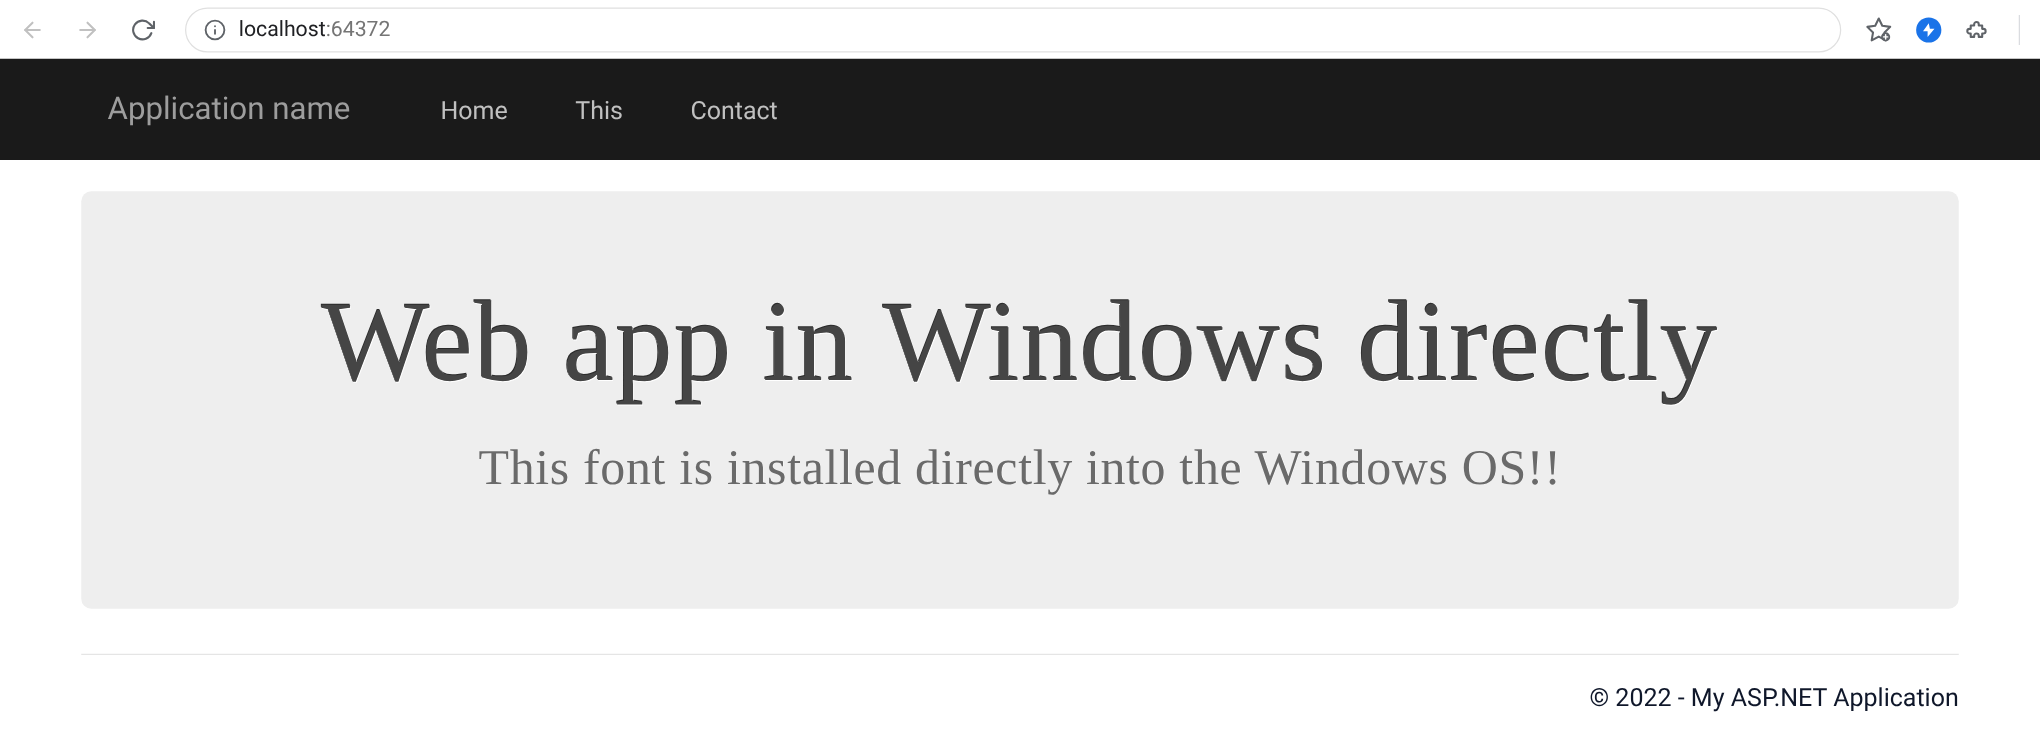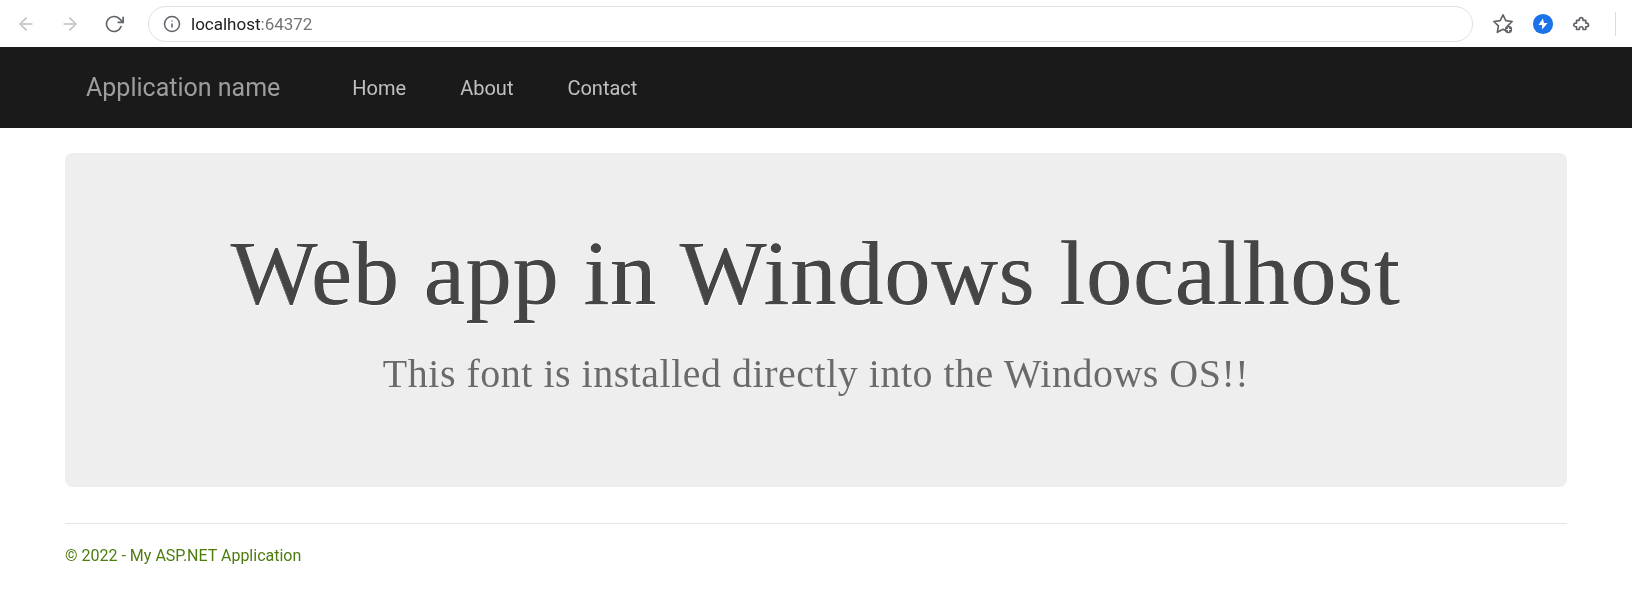--- a/index.html
+++ b/index.html
@@ -149,22 +149,23 @@
       text-shadow: 0.3px 0.3px 0 #ffffff;
     }
     
     .footer-sep {
       height: 1px;
       background: #e5e5e5;
       margin: 36px 65px 0 65px;
     }
     .footer {
       padding: 22px 65px 20px 65px;
-      font-size: 16px;
-      color: #4d7c0f;
+      font-size: 20px;
+      color: #0f172a;
+      text-align: right;
     }
   </style>
 </head>
 <body>
 
 <div class="browser-toolbar">
   <div class="nav-btn disabled">
     <svg viewBox="0 0 24 24" fill="none" stroke="currentColor" stroke-width="2" stroke-linecap="round" stroke-linejoin="round">
         <line x1="19" y1="12" x2="5" y2="12"></line>
         <polyline points="12 19 5 12 12 5"></polyline>
@@ -215,26 +216,26 @@
         </svg>
     </div>
     <div class="vsep"></div>
   </div>
 </div>
 
 <div class="app-navbar">
   <div class="brand">Application name</div>
   <div class="nav-links">
     <div class="nav-link">Home</div>
-    <div class="nav-link">About</div>
+    <div class="nav-link">This</div>
     <div class="nav-link">Contact</div>
   </div>
 </div>
 
 <div class="main-content">
   <div class="jumbotron">
-    <div class="hero-title">Web app in Windows localhost</div>
+    <div class="hero-title">Web app in Windows directly</div>
     <div class="hero-subtitle">This font is installed directly into the Windows OS!!</div>
   </div>
 </div>
 
 <div class="footer-sep"></div>
 <div class="footer">© 2022 - My ASP.NET Application</div>
 
 </body></html>

